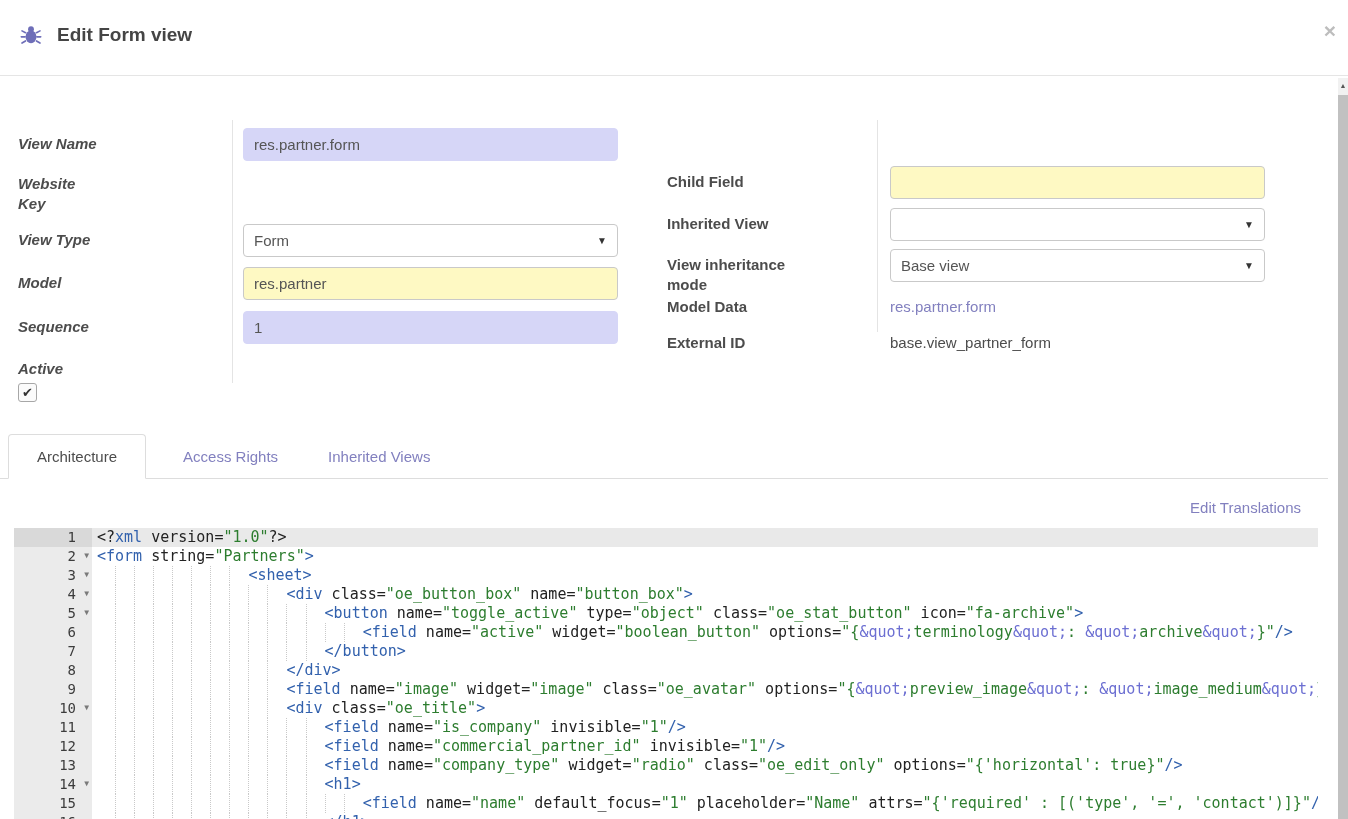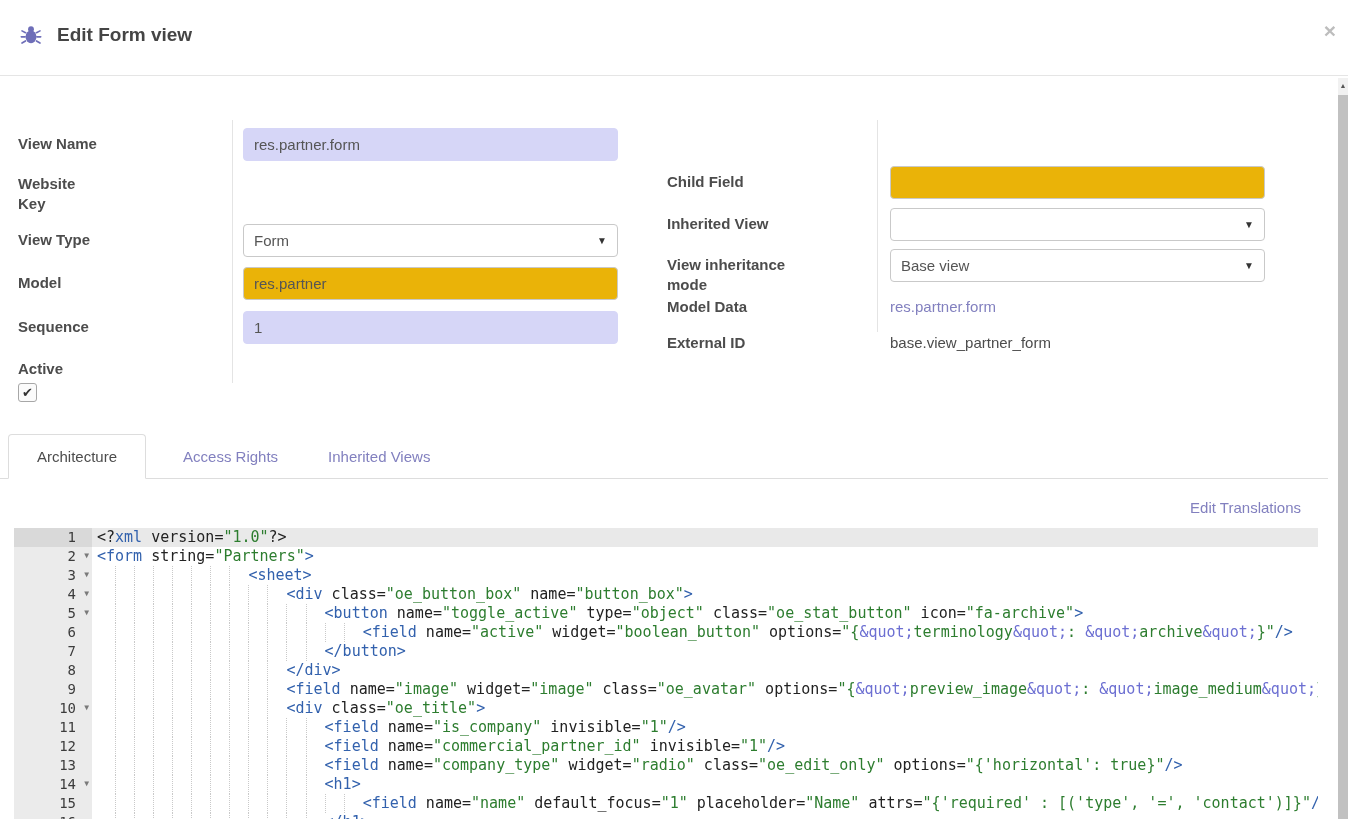--- a/index.html
+++ b/index.html
@@ -14,30 +14,30 @@
   .hdr .ttl{position:absolute;left:57px;top:24px;font-size:19px;font-weight:bold;color:#454545;}
   .hdr .x{position:absolute;right:12px;top:20px;font-size:21px;font-weight:bold;color:#bdbdbd;cursor:pointer;line-height:21px;}
   
   .vsep{position:absolute;width:1px;background:#e4e4e4;}
   .vsep.l{left:232px;top:120px;height:263px;}
   .vsep.r{left:877px;top:120px;height:212px;}
   .row{position:absolute;display:flex;align-items:flex-start;}
   .row .lab{font-weight:bold;color:#4c4c4c;line-height:20px;padding-top:6px;flex:none;}
   .fl .row{left:18px;}
   .fl .lab{width:225px;}
-  .fl .lab span{display:inline-block;max-width:82px;}
+  .fl .lab span{display:inline-block;max-width:82px;font-style:italic;}
   .fr .row{left:667px;margin-top:38px;}
   .fr .lab{width:223px;}
   .fr .lab span{display:inline-block;max-width:135px;}
   .l0{top:128px;} .l1{top:168px;} .l2{top:224px;} .l3{top:267px;} .l4{top:311px;} .l5{top:353px;flex-direction:column;}
   .r0{top:128px;} .r1{top:170px;} .r2{top:211px;} .r3{top:259px;} .r4{top:295px;}
   .r3 .lab,.r4 .lab{padding-top:0;}
   input.box{
     width:375px;height:33px;box-sizing:border-box;border:1px solid #c9c9c9;border-radius:4px;
-    font-family:"Liberation Sans",sans-serif;font-size:15px;color:#555;padding:0 10px;background:#eab308;outline:none;
+    font-family:"Liberation Sans",sans-serif;font-size:15px;color:#555;padding:0 10px;background:#fef9c3;outline:none;
   }
   .box.hl{background:#d6d6f7;border-color:#d6d6f7;}
   div.box.sel{
     width:375px;height:33px;box-sizing:border-box;border:1px solid #c9c9c9;border-radius:4px;background:#fff;
     display:flex;align-items:center;padding:0 10px;color:#555;cursor:pointer;
   }
   div.box.sel .selval{flex:1;}
   div.box.sel .caret{flex:none;font-size:10px;color:#333;}
   .cb{width:17px;height:17px;margin-top:4px;border:1px solid #a7a7a7;border-radius:3px;background:#fbfbfb;
       display:flex;align-items:center;justify-content:center;cursor:pointer;}

